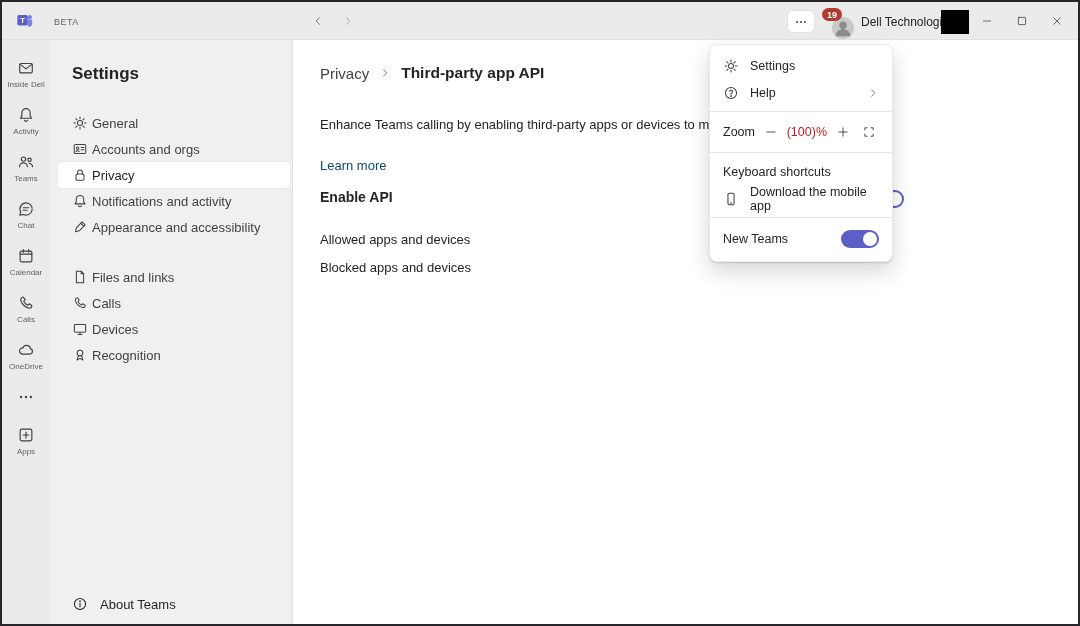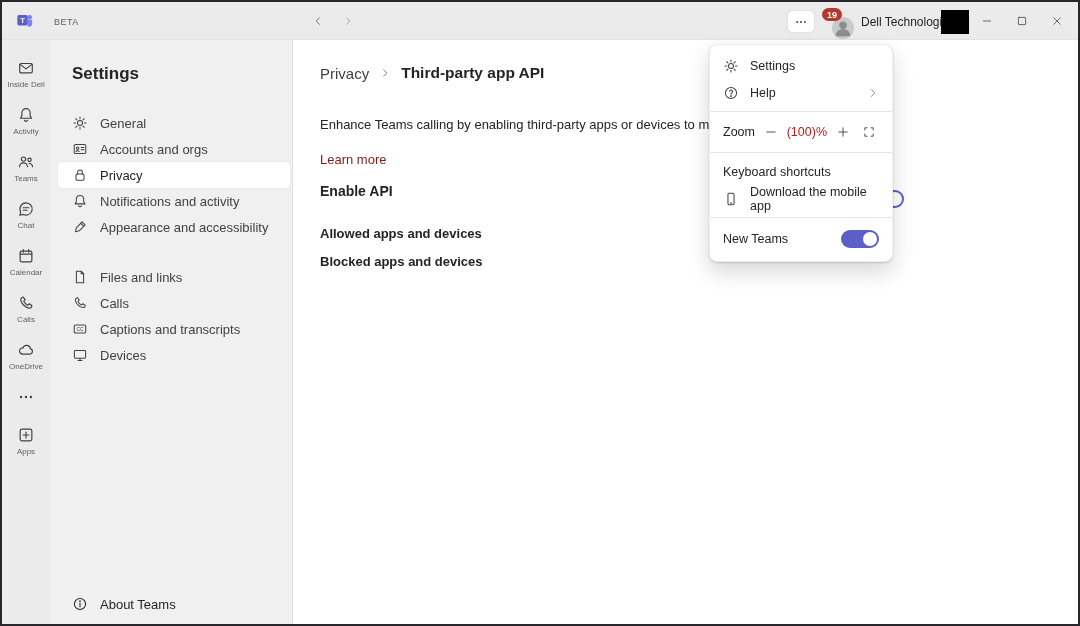--- a/index.html
+++ b/index.html
@@ -57,40 +57,40 @@
                align-items:center; justify-content:center; gap:3px;
                color:#424242; cursor:pointer; }
   .rail-item.compact { height:38px; }
   .rail-label { font-size:8px; color:#616161; white-space:nowrap; }
 
   
   .sidebar { position:absolute; top:38px; left:48px; width:243px; bottom:0;
              background:#f0f0f0; border-right:1px solid #e0e0e0; }
   .sb-title { padding:24px 0 0 22px; font-size:17px; font-weight:700; color:#242424; }
   .sb-list { margin-top:26px; }
-  .sb-item { height:26px; display:flex; align-items:center; gap:12px;
+  .sb-item { height:26px; display:flex; align-items:center; gap:4px;
              padding-left:14px; margin:0 2px 0 8px; border-radius:4px;
              font-size:13px; color:#424242; cursor:pointer; }
   .sb-item .isvg { color:#424242; }
   .sb-item.selected { background:#fff; color:#242424; box-shadow:0 0 1px rgba(0,0,0,.18); }
   .sb-gap { height:24px; }
   .sb-about { position:absolute; left:22px; bottom:12px; display:flex;
               align-items:center; gap:12px; font-size:13px; color:#242424; cursor:pointer; }
 
   
   .main { position:absolute; top:38px; left:292px; right:0; bottom:0;
           background:#fff; padding:22px 0 0 26px; }
   .breadcrumb { display:flex; align-items:center; gap:10px; height:22px; }
   .bc-parent { font-size:15px; color:#424242; cursor:pointer; }
   .bc-sep { color:#616161; display:flex; }
   .bc-current { font-size:15.5px; font-weight:700; color:#242424; }
   .desc { margin-top:33px; font-size:13px; color:#242424; white-space:nowrap; overflow:hidden; }
-  .learn { margin-top:20px; font-size:13px; color:#7f1d1d; width:max-content; cursor:pointer; }
+  .learn { margin-top:26px; font-size:13px; color:#0c4a6e; width:max-content; cursor:pointer; }
   .enable-label { margin-top:16px; font-size:14px; font-weight:700; }
-  .section-label { font-size:13px; font-weight:700; color:#242424; }
+  .section-label { font-size:13px; font-weight:400; color:#242424; }
   .allowed { margin-top:27px; }
   .blocked { margin-top:13px; }
 
   
   .toggle { width:38px; height:18px; border-radius:10px; position:relative;
             cursor:pointer; flex:0 0 auto; }
   .toggle.on { background:#5b5fc7; }
   .toggle .knob { position:absolute; top:2px; width:14px; height:14px;
                   border-radius:50%; background:#fff; }
   .toggle.on .knob { right:2px; }
@@ -335,34 +335,34 @@
         <span>
           <svg class="isvg s16" viewBox="0 0 20 20">
               <path d="M7 3.4l2.1 2.8-1.7 1.9a11.4 11.4 0 0 0 4.5 4.5l1.9-1.7 2.8 2.1-1 2.3c-2.3 1-5.6-.4-8.3-3.1S3.7 6.7 4.7 4.4z"></path>
             </svg>
         </span>
         <span>Calls</span>
       </div>
       <div class="sb-item">
         <span>
           <svg class="isvg s16" viewBox="0 0 20 20">
-              <rect x="2.8" y="5" width="14.4" height="10" rx="1.6"></rect>
-              <text x="10" y="12.3" font-size="6.2" text-anchor="middle" fill="currentColor" stroke="none" font-family="Liberation Sans">CC</text>
-            </svg>
-        </span>
-        <span>Captions and transcripts</span>
-      </div>
-      <div class="sb-item">
-        <span>
-          <svg class="isvg s16" viewBox="0 0 20 20">
               <rect x="3" y="4.5" width="14" height="9.5" rx="1.2"></rect>
               <path d="M7.5 16.8h5M10 14v2.8"></path>
             </svg>
         </span>
         <span>Devices</span>
+      </div>
+      <div class="sb-item">
+        <span>
+          <svg class="isvg s16" viewBox="0 0 20 20">
+              <circle cx="10" cy="7.6" r="3.5"></circle>
+              <path d="M8.1 10.6l-1.6 5.6 3.5-2 3.5 2-1.6-5.6"></path>
+            </svg>
+        </span>
+        <span>Recognition</span>
       </div>
     </div>
 
     <div class="sb-about">
       <span>
         <svg class="isvg s16" viewBox="0 0 20 20">
             <circle cx="10" cy="10" r="7"></circle>
             <path d="M10 9.2v4.3"></path>
             <circle cx="10" cy="6.5" r=".4" fill="currentColor"></circle>
           </svg>

